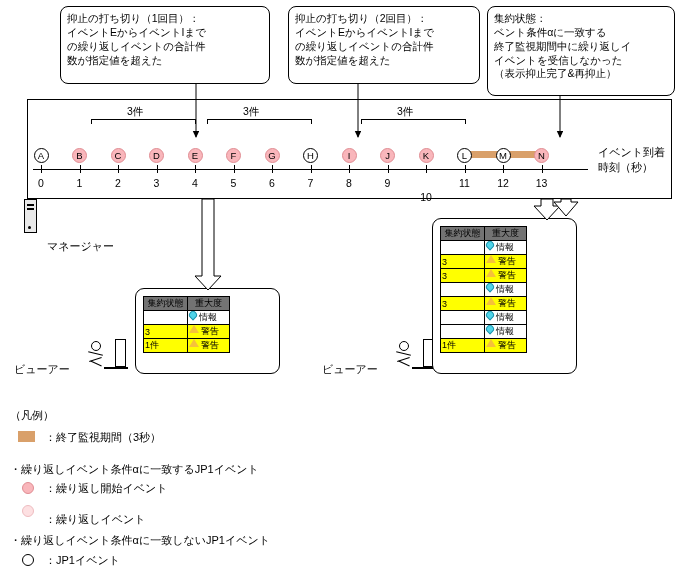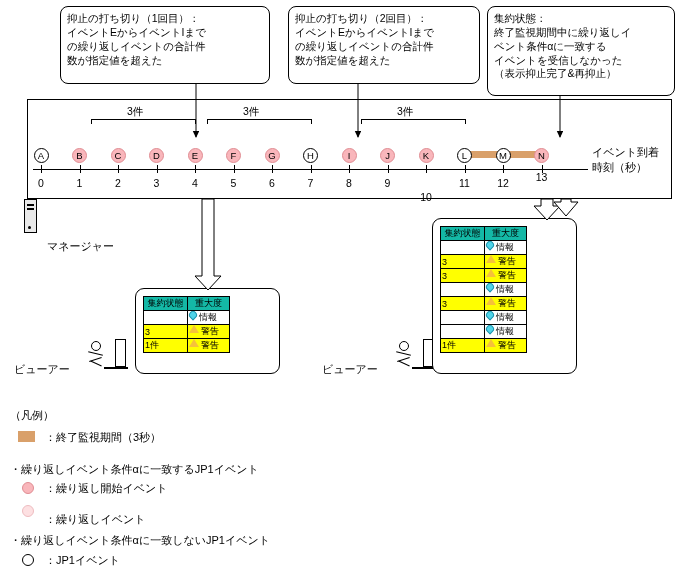--- a/index.html
+++ b/index.html
@@ -80,20 +80,21 @@
     position: absolute;
     background: #d9a06a;
     height: 7px;
   }
 
   .axis-caption {
     position: absolute;
     font-size: 11px;
     line-height: 1.35;
     white-space: nowrap;
+    margin-left: 6px;
   }
 
   
   .mgr-body {
     position: absolute;
     width: 13px;
     height: 34px;
     border: 1px solid #000;
     background: #e9e9e9;
     box-sizing: border-box;
@@ -148,21 +149,21 @@
   table.evtable td, table.evtable th {
     border: 1px solid #000;
     height: 11px;
     padding: 0 1px;
     box-sizing: border-box;
     font-weight: normal;
     text-align: left;
     white-space: nowrap;
     overflow: hidden;
   }
-  table.evtable th { background: #14b8a6; text-align: center; font-size: 9px; }
+  table.evtable th { background: #737373; text-align: center; font-size: 9px; }
   td.col-count { width: 44px; }
   td.col-sev   { width: 42px; }
   tr.yellow td { background: #ffff00; }
   tr.white  td { background: #ffffff; }
   .sev-cell { display: flex; align-items: flex-start; gap: 2px; }
 
   .ico-info {
     display: inline-block;
     width: 8px; height: 8px;
     background: #4fd3e8;
@@ -217,22 +218,22 @@
 
 <div class="callout" style="left:288px; top:6px; width:192px; height:78px;">
   <div class="line">抑止の打ち切り（2回目）：</div>
   <div class="line">イベントEからイベントIまで</div>
   <div class="line">の繰り返しイベントの合計件</div>
   <div class="line">数が指定値を超えた</div>
 </div>
 
 <div class="callout" style="left:487px; top:6px; width:188px; height:90px;">
   <div class="line">集約状態：</div>
+  <div class="line">ベント条件αに一致する</div>
   <div class="line">終了監視期間中に繰り返しイ</div>
-  <div class="line">ベント条件αに一致する</div>
   <div class="line">イベントを受信しなかった</div>
   <div class="line">（表示抑止完了&amp;再抑止）</div>
 </div>
 
 <div class="frame" style="left:27px; top:99px; width:645px; height:100px;"></div>
 
 <div class="axis-line" style="left:33px; top:169px; width:555px;"></div>
 
 <div id="ticks-host">
     <div class="tick" style="left: 41px; top: 165px; height: 8px;"></div>
@@ -277,21 +278,21 @@
     <div class="numlbl" style="left: 148.5px; top: 177px;">3</div>
     <div class="numlbl" style="left: 187px; top: 177px;">4</div>
     <div class="numlbl" style="left: 225.5px; top: 177px;">5</div>
     <div class="numlbl" style="left: 264px; top: 177px;">6</div>
     <div class="numlbl" style="left: 302.5px; top: 177px;">7</div>
     <div class="numlbl" style="left: 341px; top: 177px;">8</div>
     <div class="numlbl" style="left: 379.5px; top: 177px;">9</div>
     <div class="numlbl" style="left: 418px; top: 191px;">10</div>
     <div class="numlbl" style="left: 456.5px; top: 177px;">11</div>
     <div class="numlbl" style="left: 495px; top: 177px;">12</div>
-    <div class="numlbl" style="left: 533.5px; top: 171px;">13</div>
+    <div class="numlbl" style="left: 533.5px; top: 177px;">13</div>
   </div>
 
 <div class="brace-wrap" style="left:91px; top:114px; width:105px;">
   <div class="brace-line" style="left:0; top:5px; width:105px;"></div>
   <div class="brace-end" style="left:0; top:5px;"></div>
   <div class="brace-end" style="left:104px; top:5px;"></div>
   <div class="brace-lbl" style="left:36px; top:-9px;">3件</div>
 </div>
 <div class="brace-wrap" style="left:207px; top:114px; width:105px;">
   <div class="brace-line" style="left:0; top:5px; width:105px;"></div>

